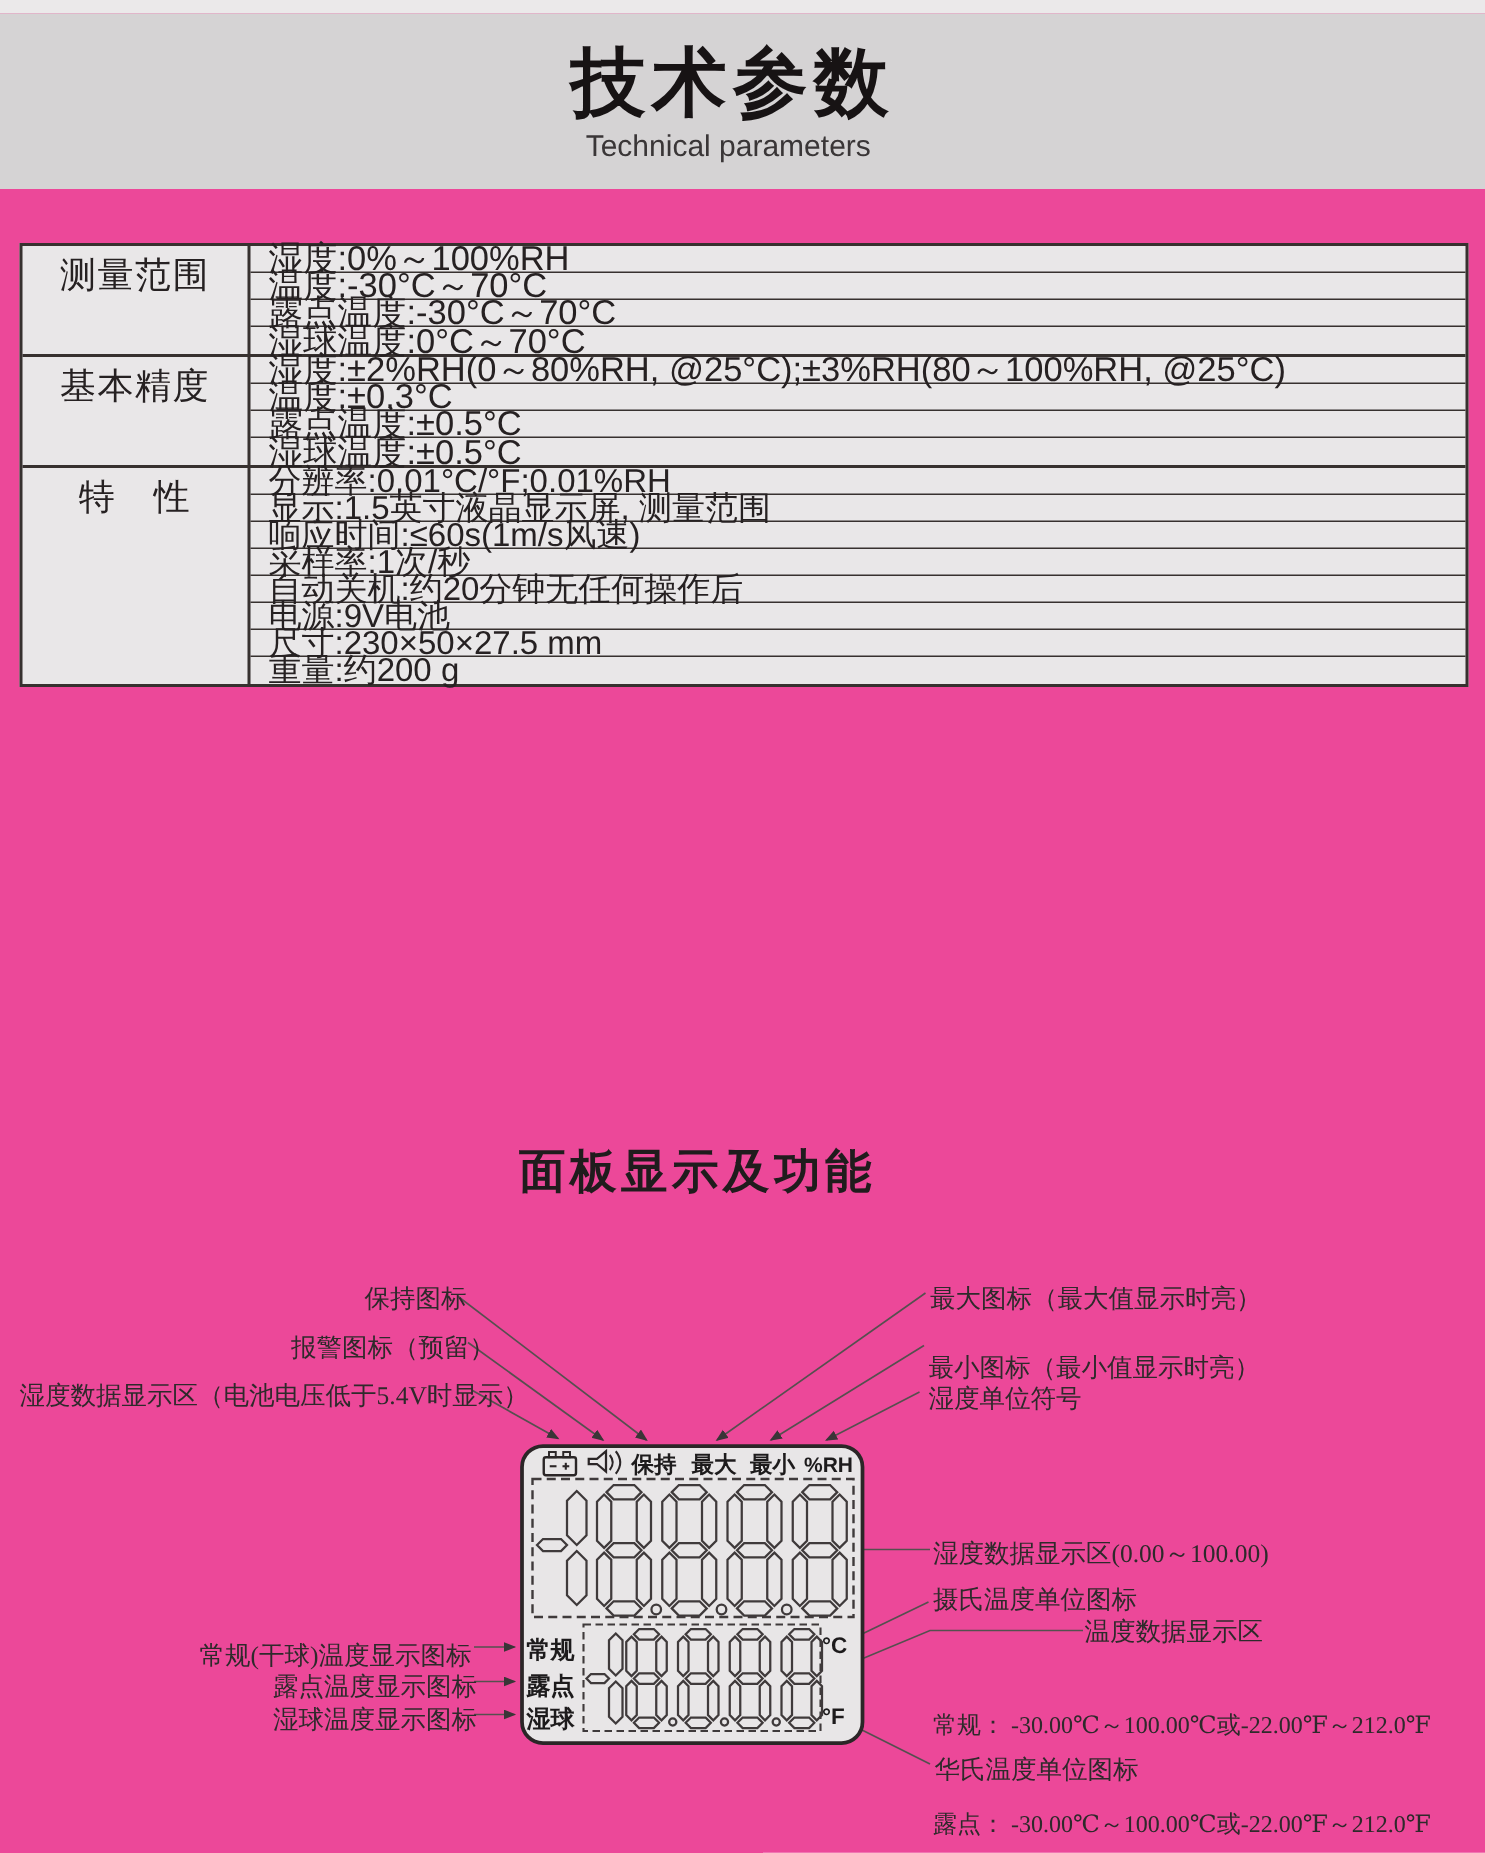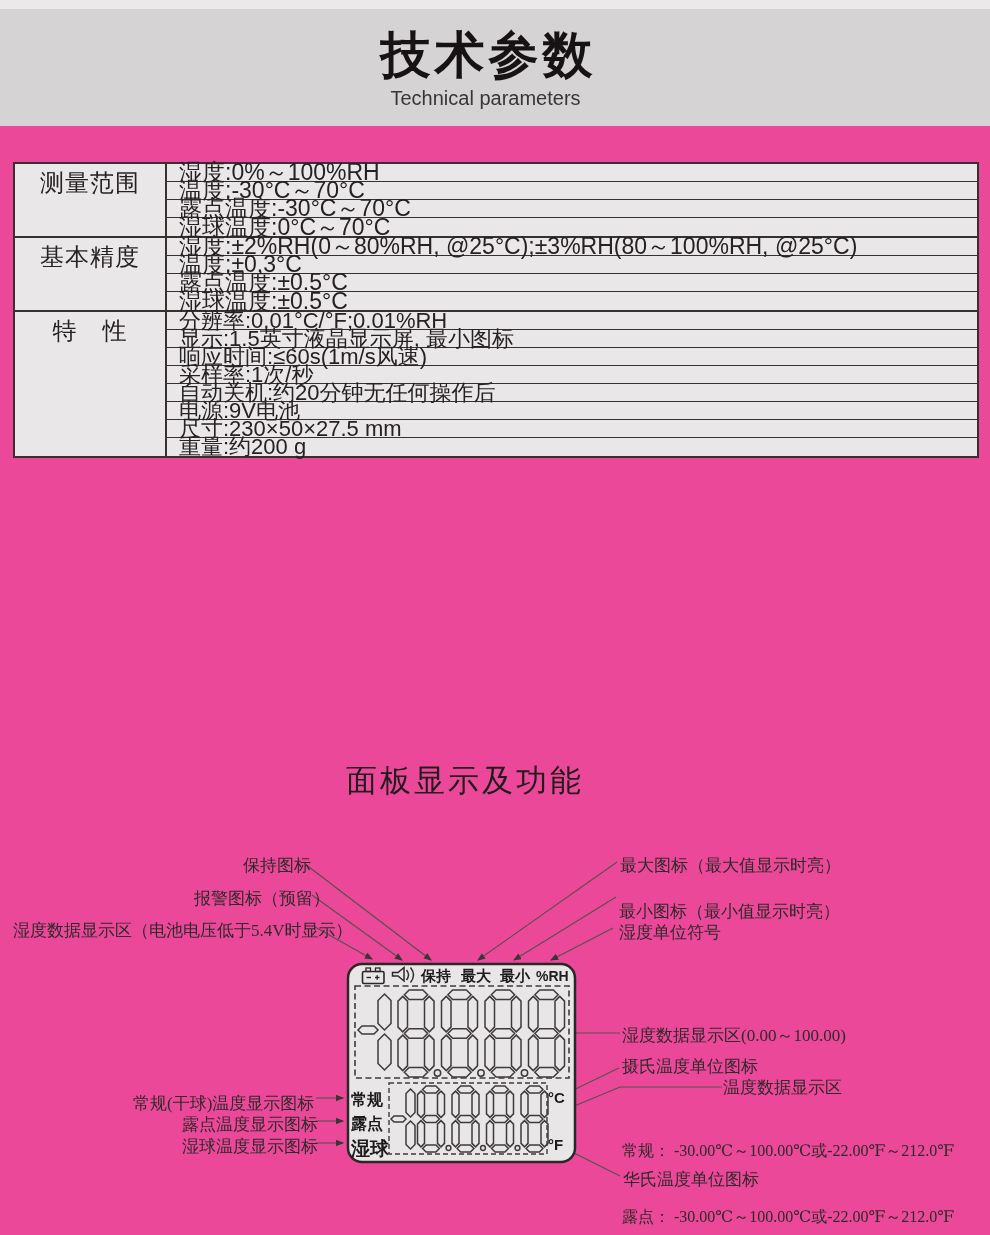--- a/index.html
+++ b/index.html
@@ -18,21 +18,21 @@
   .sec-label{width:150px;flex:0 0 150px;border-right:2px solid #37312f;
              font-size:24px;display:flex;justify-content:center;align-items:flex-start;
              padding-top:3px;letter-spacing:1px;white-space:nowrap;}
   .sec-rows{flex:1;min-width:0;}
   .cell{box-sizing:border-box;height:18px;display:flex;align-items:center;
         border-bottom:1.6px solid #37312f;padding-left:12px;font-size:23px;white-space:nowrap;}
   .sec-rows .cell:last-child{border-bottom:none;}
   .sec3 .cell{font-size:22px;}
 
   .panel-title{position:absolute;top:760px;left:50%;transform:translateX(calc(-50% - 30px));
-               font-size:31px;font-weight:normal;letter-spacing:3px;color:#201c1d;white-space:nowrap;}
+               font-size:31px;font-weight:bold;letter-spacing:3px;color:#201c1d;white-space:nowrap;}
 
   .diagram{position:absolute;top:840px;left:0;width:788px;height:395px;}
   .diagram svg{position:absolute;left:0;top:0;}
   .co{position:absolute;font-family:"Liberation Serif","DejaVu Serif",serif;
       font-size:17px;color:#2e2a2b;white-space:nowrap;}
   .ranges{position:absolute;font-family:"Liberation Serif","DejaVu Serif",serif;
       font-size:16px;line-height:22px;color:#2e2a2b;white-space:pre;}
   .ranges div{white-space:pre;}
   .lcd-txt{position:absolute;font-weight:bold;color:#1d1b1c;white-space:nowrap;
       font-family:"Liberation Sans","DejaVu Sans",sans-serif;}
@@ -65,21 +65,21 @@
         <div class="cell">湿度:±2%RH(0～80%RH, @25°C);±3%RH(80～100%RH, @25°C)</div>
         <div class="cell">温度:±0.3°C</div>
         <div class="cell">露点温度:±0.5°C</div>
         <div class="cell">湿球温度:±0.5°C</div>
       </div>
     </div>
     <div class="sec sec3">
       <div class="sec-label">特　性</div>
       <div class="sec-rows">
         <div class="cell">分辨率:0.01°C/°F;0.01%RH</div>
-        <div class="cell">显示:1.5英寸液晶显示屏, 最小图标</div>
+        <div class="cell">显示:1.5英寸液晶显示屏, 测量范围</div>
         <div class="cell">响应时间:≤60s(1m/s风速)</div>
         <div class="cell">采样率:1次/秒</div>
         <div class="cell">自动关机:约20分钟无任何操作后</div>
         <div class="cell">电源:9V电池</div>
         <div class="cell">尺寸:230×50×27.5 mm</div>
         <div class="cell">重量:约200 g</div>
       </div>
     </div>
   </div>
 
@@ -217,17 +217,17 @@
     <div class="co" style="left:133px;top:252px;">常规(干球)温度显示图标</div>
     <div class="co" style="left:182px;top:273px;">露点温度显示图标</div>
     <div class="co" style="left:182px;top:295px;">湿球温度显示图标</div>
 
     <div class="lcd-txt" style="left:421px;top:127px;font-size:15px;">保持</div>
     <div class="lcd-txt" style="left:461px;top:127px;font-size:15px;">最大</div>
     <div class="lcd-txt" style="left:500px;top:127px;font-size:15px;">最小</div>
     <div class="lcd-txt" style="left:536px;top:128px;font-size:14px;">%RH</div>
     <div class="lcd-txt" style="left:351px;top:250px;font-size:16px;">常规</div>
     <div class="lcd-txt" style="left:351px;top:274px;font-size:16px;">露点</div>
-    <div class="lcd-txt" style="left:351px;top:296px;font-size:19px;">湿球</div>
+    <div class="lcd-txt" style="left:351px;top:296px;font-size:16px;">湿球</div>
     <div class="lcd-txt" style="left:548px;top:249px;font-size:15px;">°C</div>
     <div class="lcd-txt" style="left:548px;top:296px;font-size:15px;">°F</div>
   </div>
 </div>
 
 </body></html>

